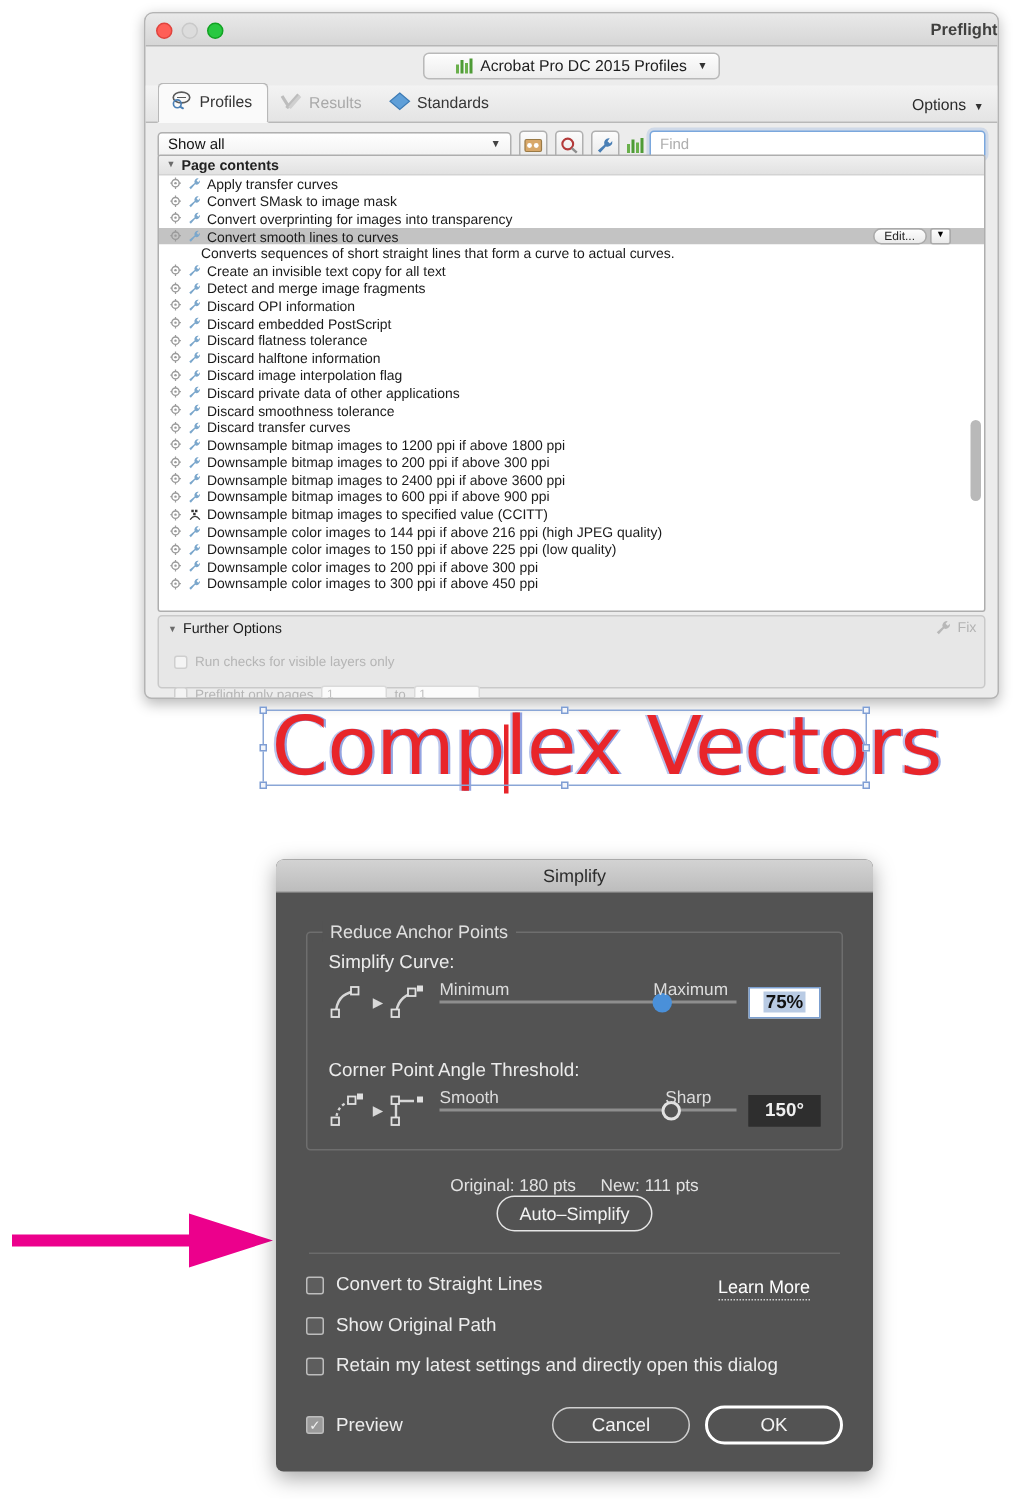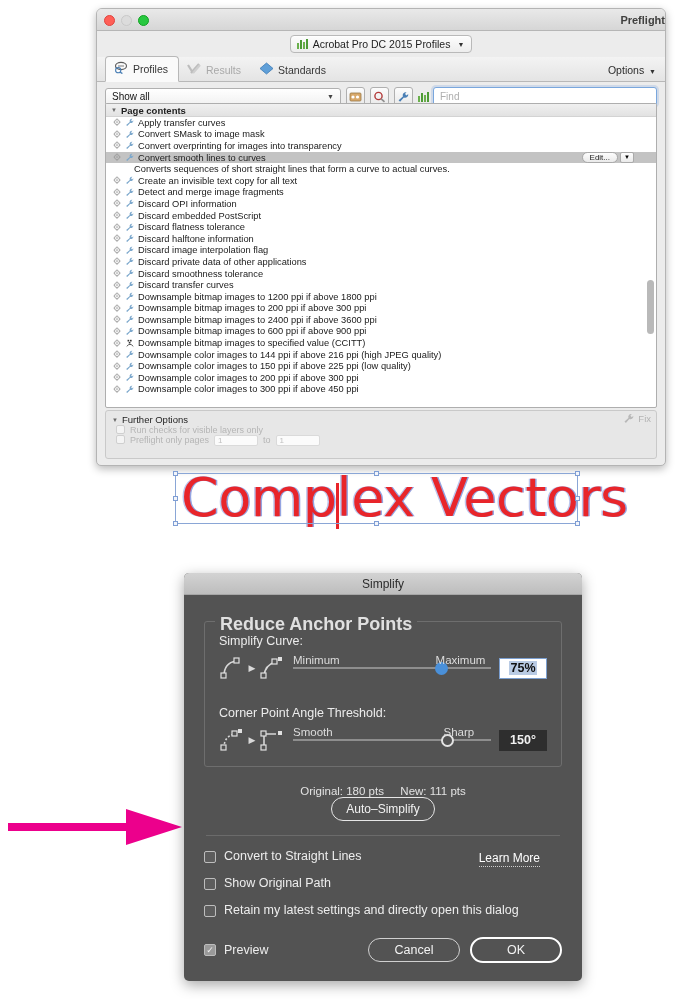--- a/index.html
+++ b/index.html
@@ -33,21 +33,21 @@
   .dot.g { background:#28c840; border:1px solid #12a323; }
   .win-title {
     text-align:right; line-height:22px; font-size:11px; color:#40403f; font-weight:700;
   }
 
   .profile-row { height: 26px; display:flex; align-items:center; justify-content:center; }
   .profile-chip {
     display:flex; align-items:center; gap:5px;
     border:1px solid #b9b9b9; border-radius:4px;
     background: linear-gradient(#fdfdfd,#ededed);
-    padding: 2px 7px 2px 6px; font-size:10.5px; color:#1d1d1d;
+    padding: 2px 7px 2px 21px; font-size:10.5px; color:#1d1d1d;
     box-shadow: 0 1px 0 rgba(255,255,255,.7) inset;
   }
   .bars-icon { display:inline-flex; align-items:flex-end; gap:1px; height:10px; }
   .bars-icon i { width:2px; background:#6ab04c; display:block; }
   .bars-icon i:nth-child(1){height:6px;} .bars-icon i:nth-child(2){height:9px;background:#4e9b36;}
   .bars-icon i:nth-child(3){height:7px;} .bars-icon i:nth-child(4){height:10px;background:#4e9b36;}
   .caret-sm { font-size:7px; color:#333; margin-left:2px; }
 
   .tabbar {
     height: 25px; position:relative;
@@ -113,21 +113,21 @@
   .vscroll { position:absolute; right:1px; top:14px; bottom:1px; width:9px; }
   .vthumb { position:absolute; left:1px; width:7px; border-radius:4px; background:#b9b9b9; }
 
   .further {
     position:absolute; left:8px; right:8px; top:401px; height:49px;
     background:#e7e7e7; border:1px solid #c9c9c9; border-radius:3px;
   }
   .further-head { display:flex; align-items:center; gap:4px; padding:3px 0 0 6px; font-size:9.5px; color:#1d1d1d; }
   .fix-btn { position:absolute; right:5px; top:2px; display:flex; align-items:center; gap:3px;
              font-size:9.5px; color:#b3b3b3; }
-  .fopt { display:flex; align-items:flex-start; gap:5px; padding-left:10px; margin-top:0;
+  .fopt { display:flex; align-items:center; gap:5px; padding-left:10px; margin-top:11px;
           font-size:9px; color:#b5b5b5; }
   .cbx-dim { width:9px; height:9px; border:1px solid #cfcfcf; background:#f4f4f4; border-radius:2px; }
   .pg-input { width:44px; height:11px; border:1px solid #dadada; background:#fbfbfb; border-radius:2px;
               font-size:8px; color:#c0c0c0; padding-left:3px; display:flex; align-items:center;}
 
   
   .artwork { position:absolute; left:0; top:461px; width:686px; height:95px; }
   .sel-box {
     position:absolute; left:175px; top:12px; width:403px; height:51px;
     border:1px solid #8aa6d6;
@@ -155,21 +155,21 @@
     text-align:center; line-height:22px; font-size:12px; color:#2c2c2c;
     border-bottom:1px solid #a6a6a6;
   }
   .s-body { padding:18px 20px 0 20px; color:#e6e6e6; }
   .group {
     border:1px solid #6e6e6e; border-radius:3px; padding:12px 14px 14px 14px;
     position:relative; margin-top:8px;
   }
   .group-legend {
     position:absolute; top:-8px; left:10px; background:#535353; padding:0 5px;
-    font-size:18px; color:#e0e0e0;font-weight:bold;
+    font-size:12px; color:#e0e0e0;
   }
   .sub-label { font-size:12.5px; color:#ececec; margin:0 0 8px 0; }
   .slider-line { display:flex; align-items:center; gap:0; }
   .pt-icon { width:26px; height:24px; flex:0 0 auto; }
   .play-tri { width:14px; flex:0 0 auto; text-align:center; font-size:9px; color:#d9d9d9; }
   .track-wrap { position:relative; flex:1; margin:0 8px 0 8px; height:24px; }
   .track { position:absolute; left:0; right:0; top:11px; height:1.5px; background:#8e8e8e; }
   .knob-filled { position:absolute; top:6px; width:13px; height:13px; border-radius:50%;
                  background:#4a90d9; }
   .knob-hollow { position:absolute; top:6px; width:13px; height:13px; border-radius:50%;

